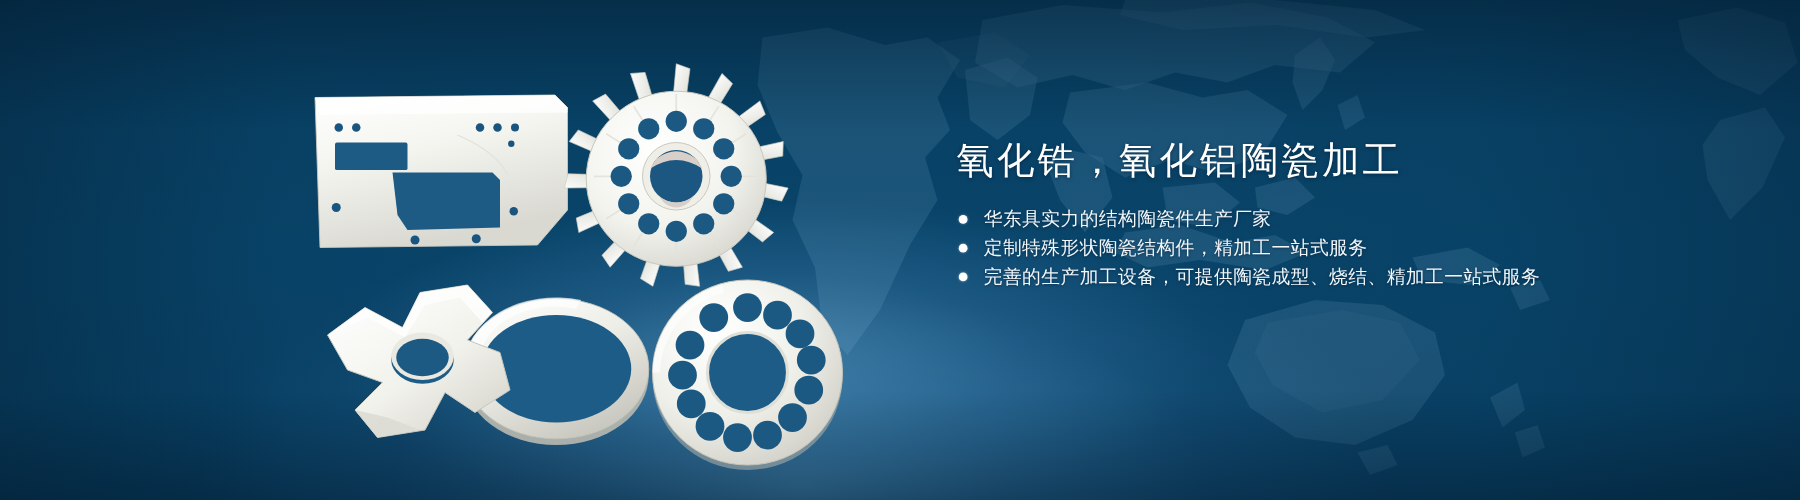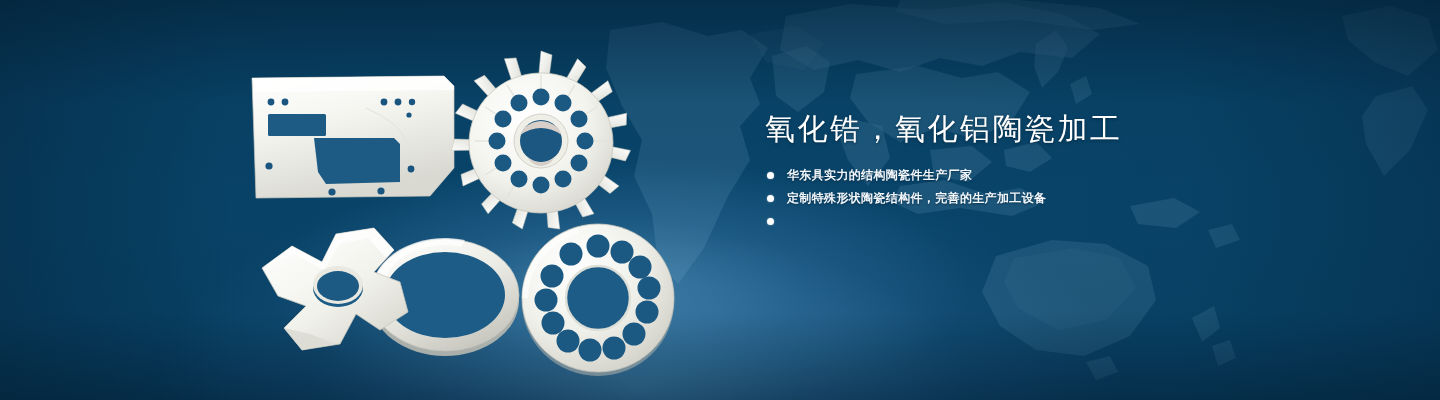--- a/index.html
+++ b/index.html
@@ -99,27 +99,26 @@
   }
   .bullets {
     list-style: none;
     margin: 18px 0 0 0;
     padding: 0;
   }
   .bullet {
     position: relative;
     padding-left: 22px;
     margin: 0 0 8px 0;
-    font-size: 12px;
+    font-size: 15px;
     line-height: 15px;
     letter-spacing: 0.35px;
     color: #f2f7fb;
     text-shadow: 0 1px 2px rgba(2,22,40,0.5);
     white-space: nowrap;
-    font-weight: bold;
   }
   .bullet:last-child { margin-bottom: 0; }
   .bullet .dot {
     position: absolute;
     left: 2px;
     top: 4px;
     width: 7px;
     height: 7px;
     border-radius: 50%;
     background: #ffffff;
@@ -398,21 +397,22 @@
 
   <div class="copy">
     <h1 class="headline">氧化锆，氧化铝陶瓷加工</h1>
     <ul class="bullets">
       <li class="bullet">
         <span class="dot"></span>
         <span>华东具实力的结构陶瓷件生产厂家</span>
       </li>
       <li class="bullet">
         <span class="dot"></span>
-        <span>定制特殊形状陶瓷结构件，完善的生产加工设备</span>
+        <span>定制特殊形状陶瓷结构件，精加工一站式服务</span>
       </li>
       <li class="bullet">
         <span class="dot"></span>
+        <span>完善的生产加工设备，可提供陶瓷成型、烧结、精加工一站式服务</span>
       </li>
     </ul>
   </div>
 
 </div>
 
 </body></html>

